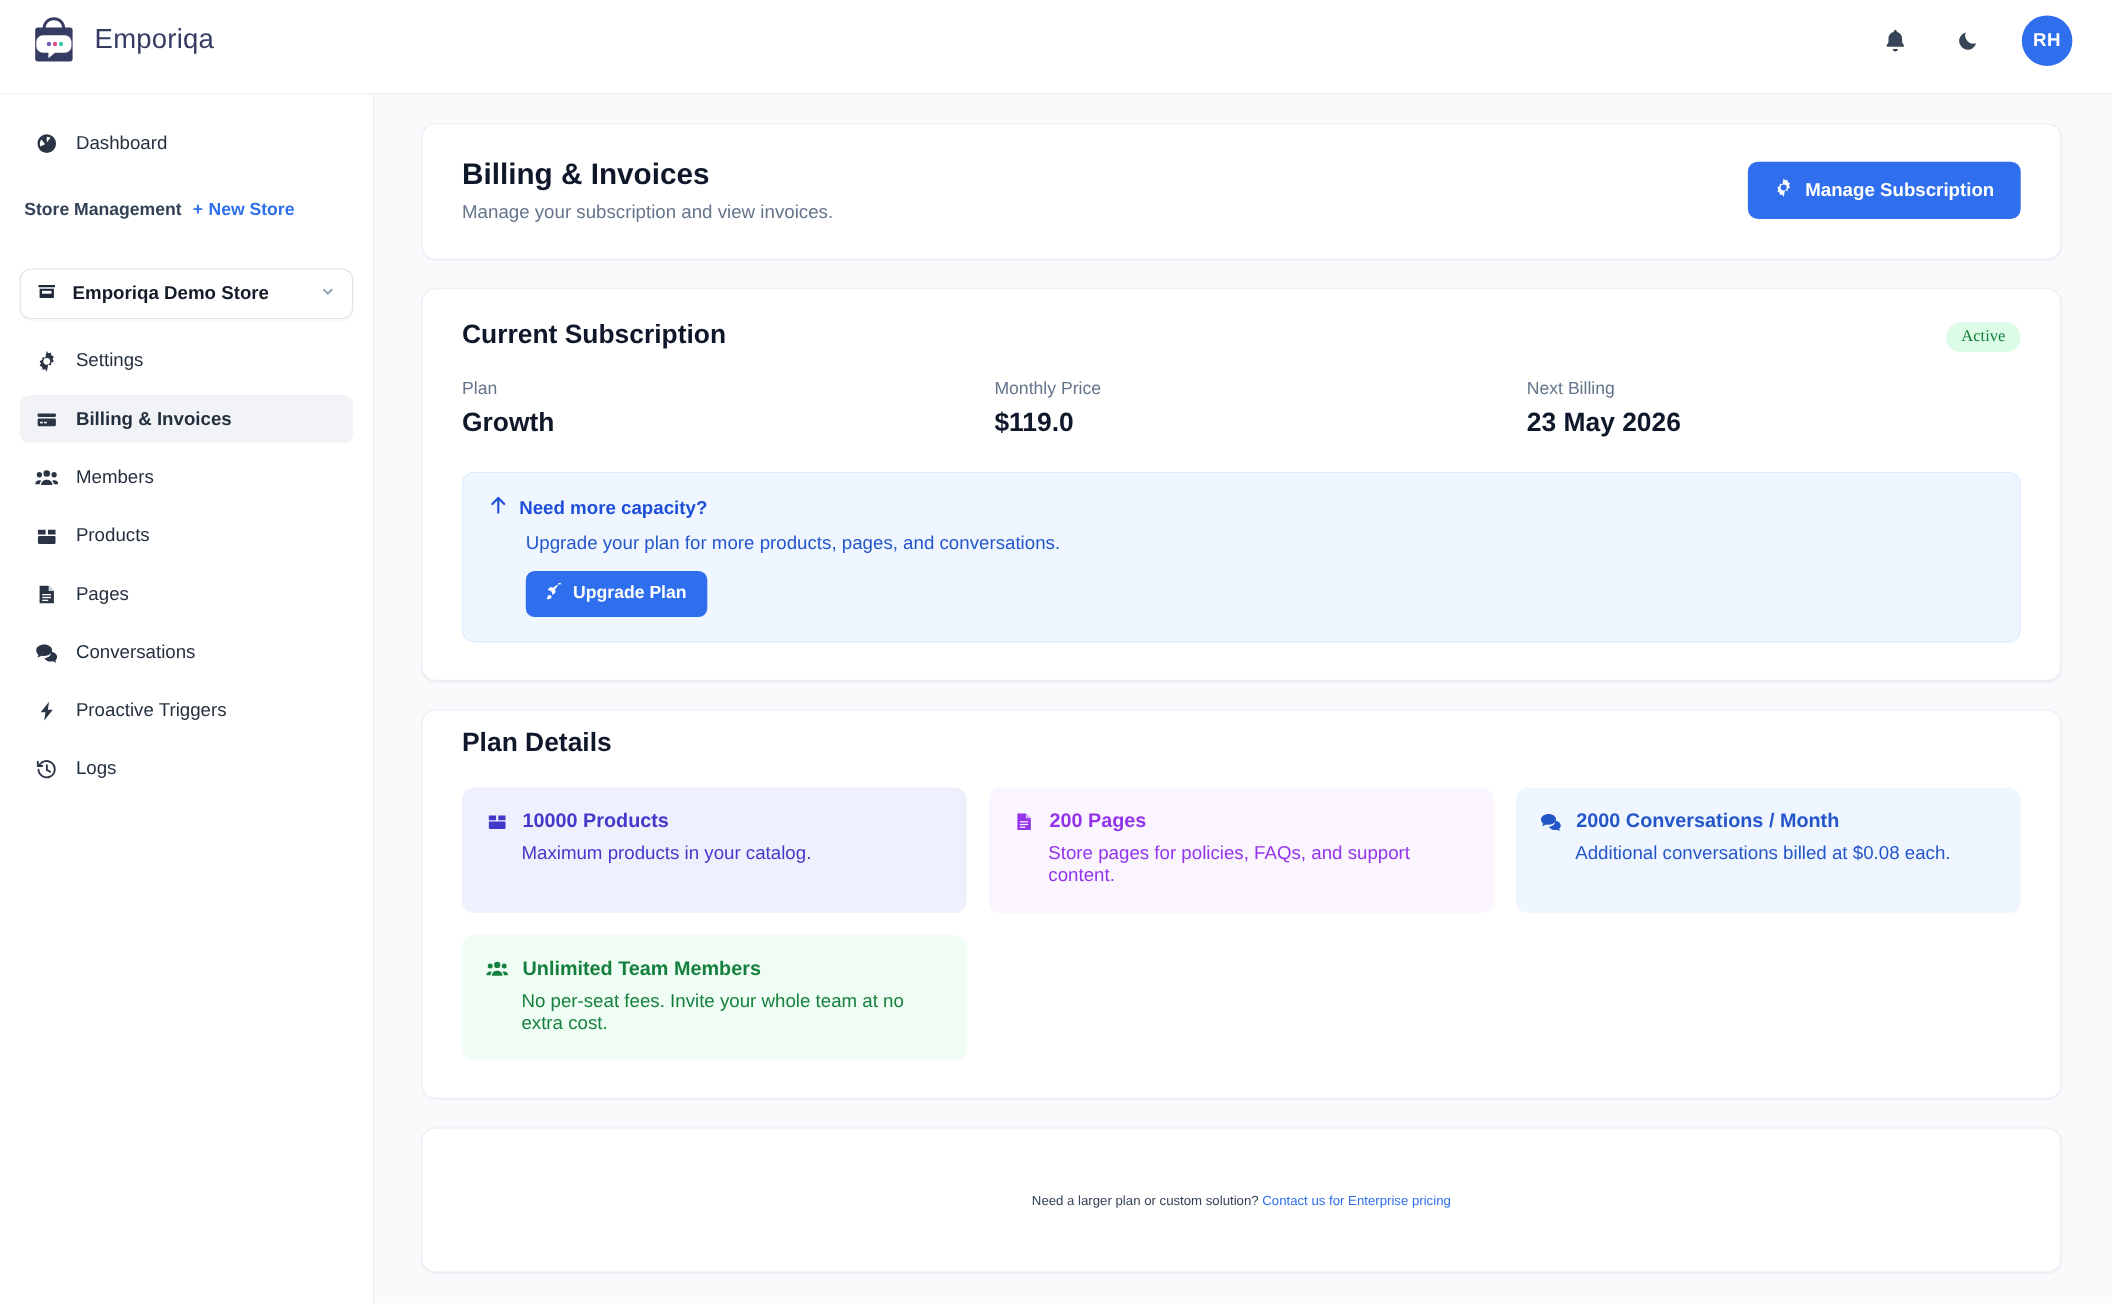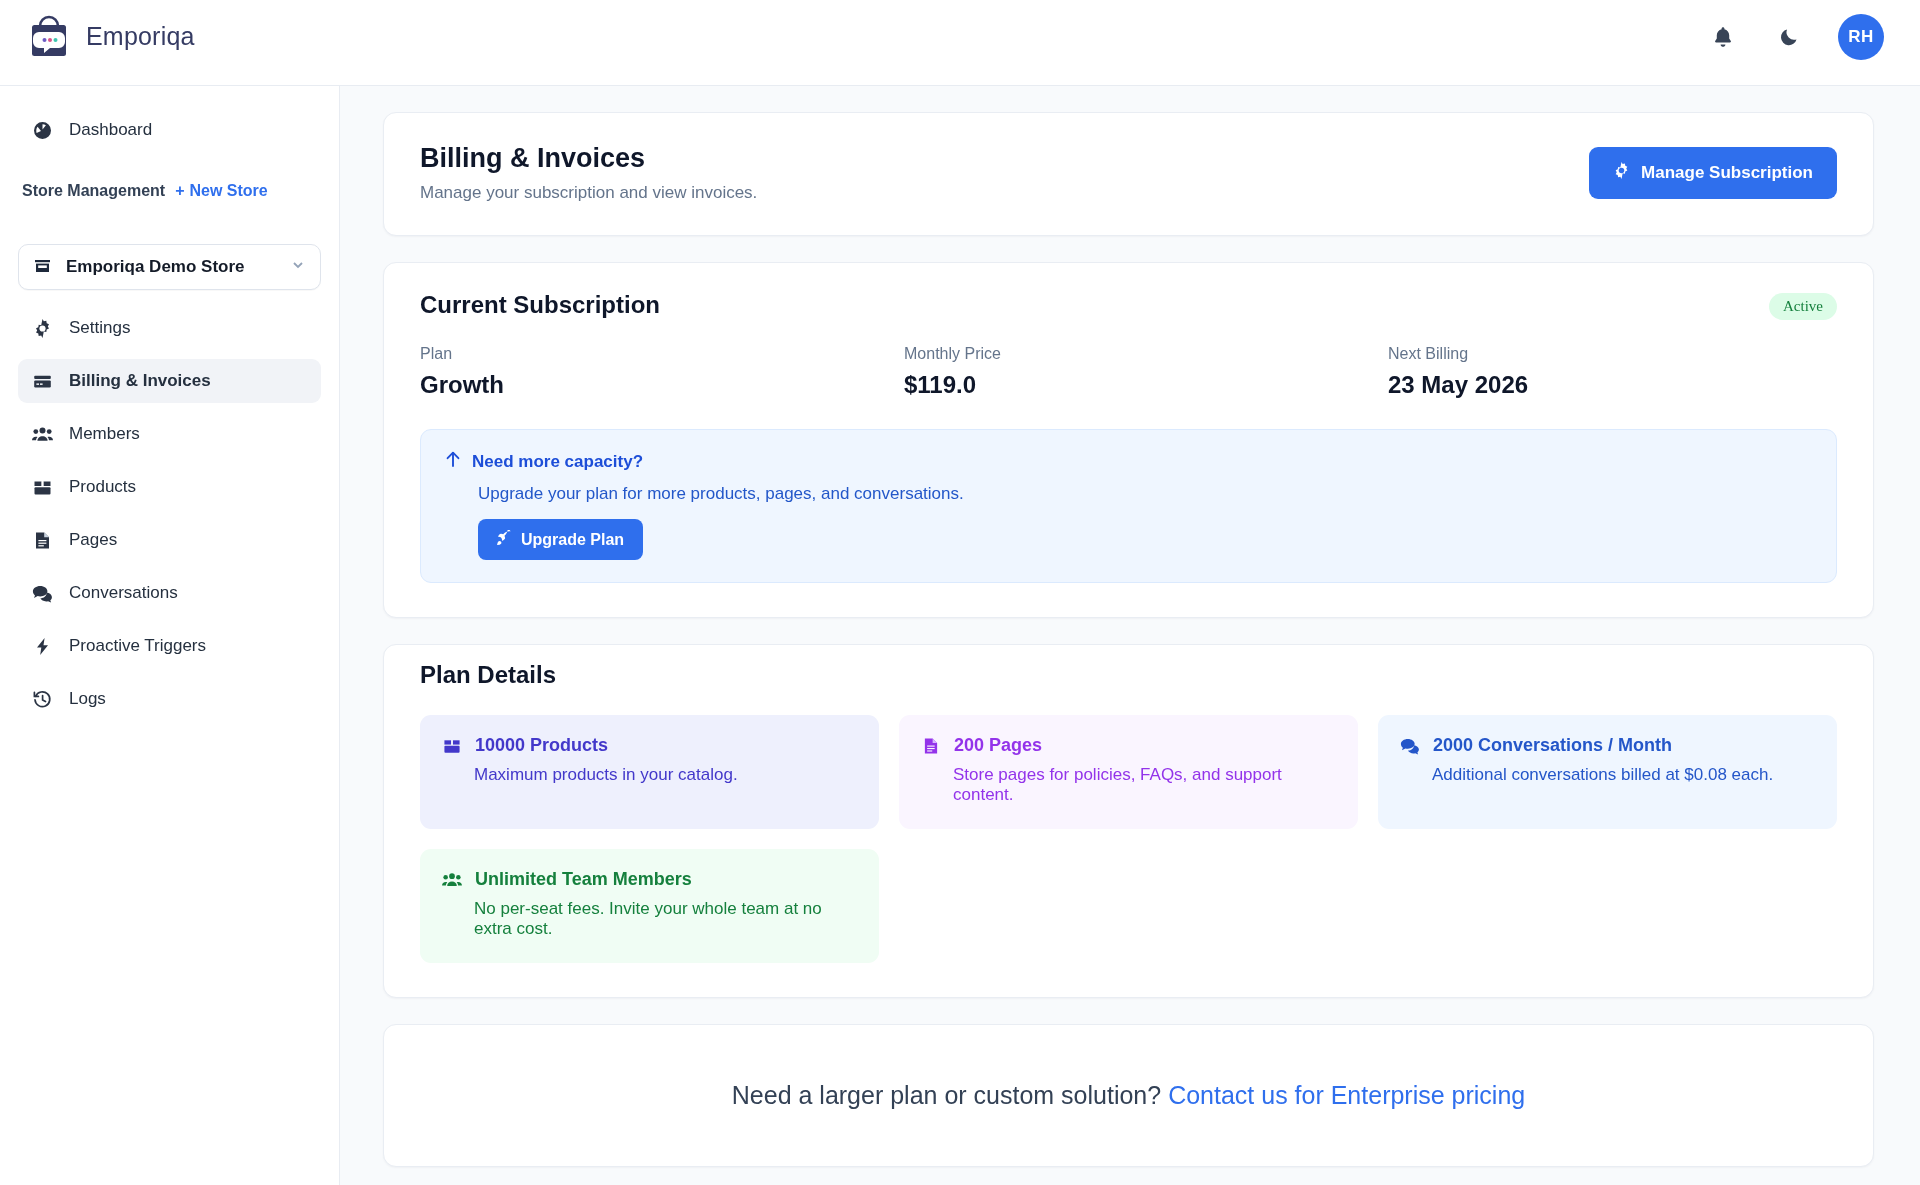--- a/index.html
+++ b/index.html
@@ -301,21 +301,21 @@
   .feat.blue .feat-title, .feat.blue .feat-desc, .feat.blue .feat-ico { color: #2456c9; }
   .feat.green { background: #f0fdf4; }
   .feat.green .feat-title, .feat.green .feat-desc, .feat.green .feat-ico { color: #15803d; }
 
   
   .ent-card {
     padding: 56px 36px;
     text-align: center;
   }
   .ent-text {
-    font-size: 25px;
+    font-size: 12px;
     color: #334155;
   }
   .ent-link {
     color: #2f6fed;
     text-decoration: none;
     cursor: pointer;
   }
 </style>
 </head>
 <body>

